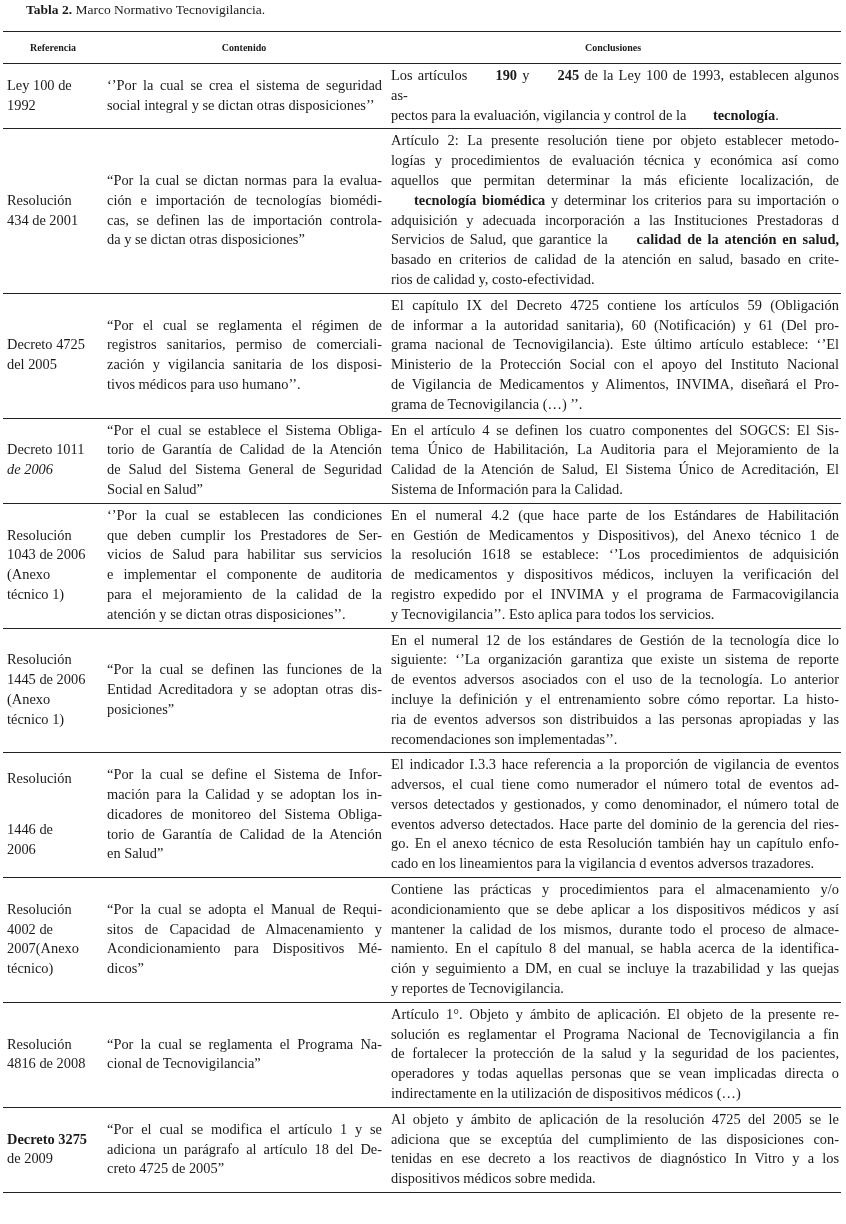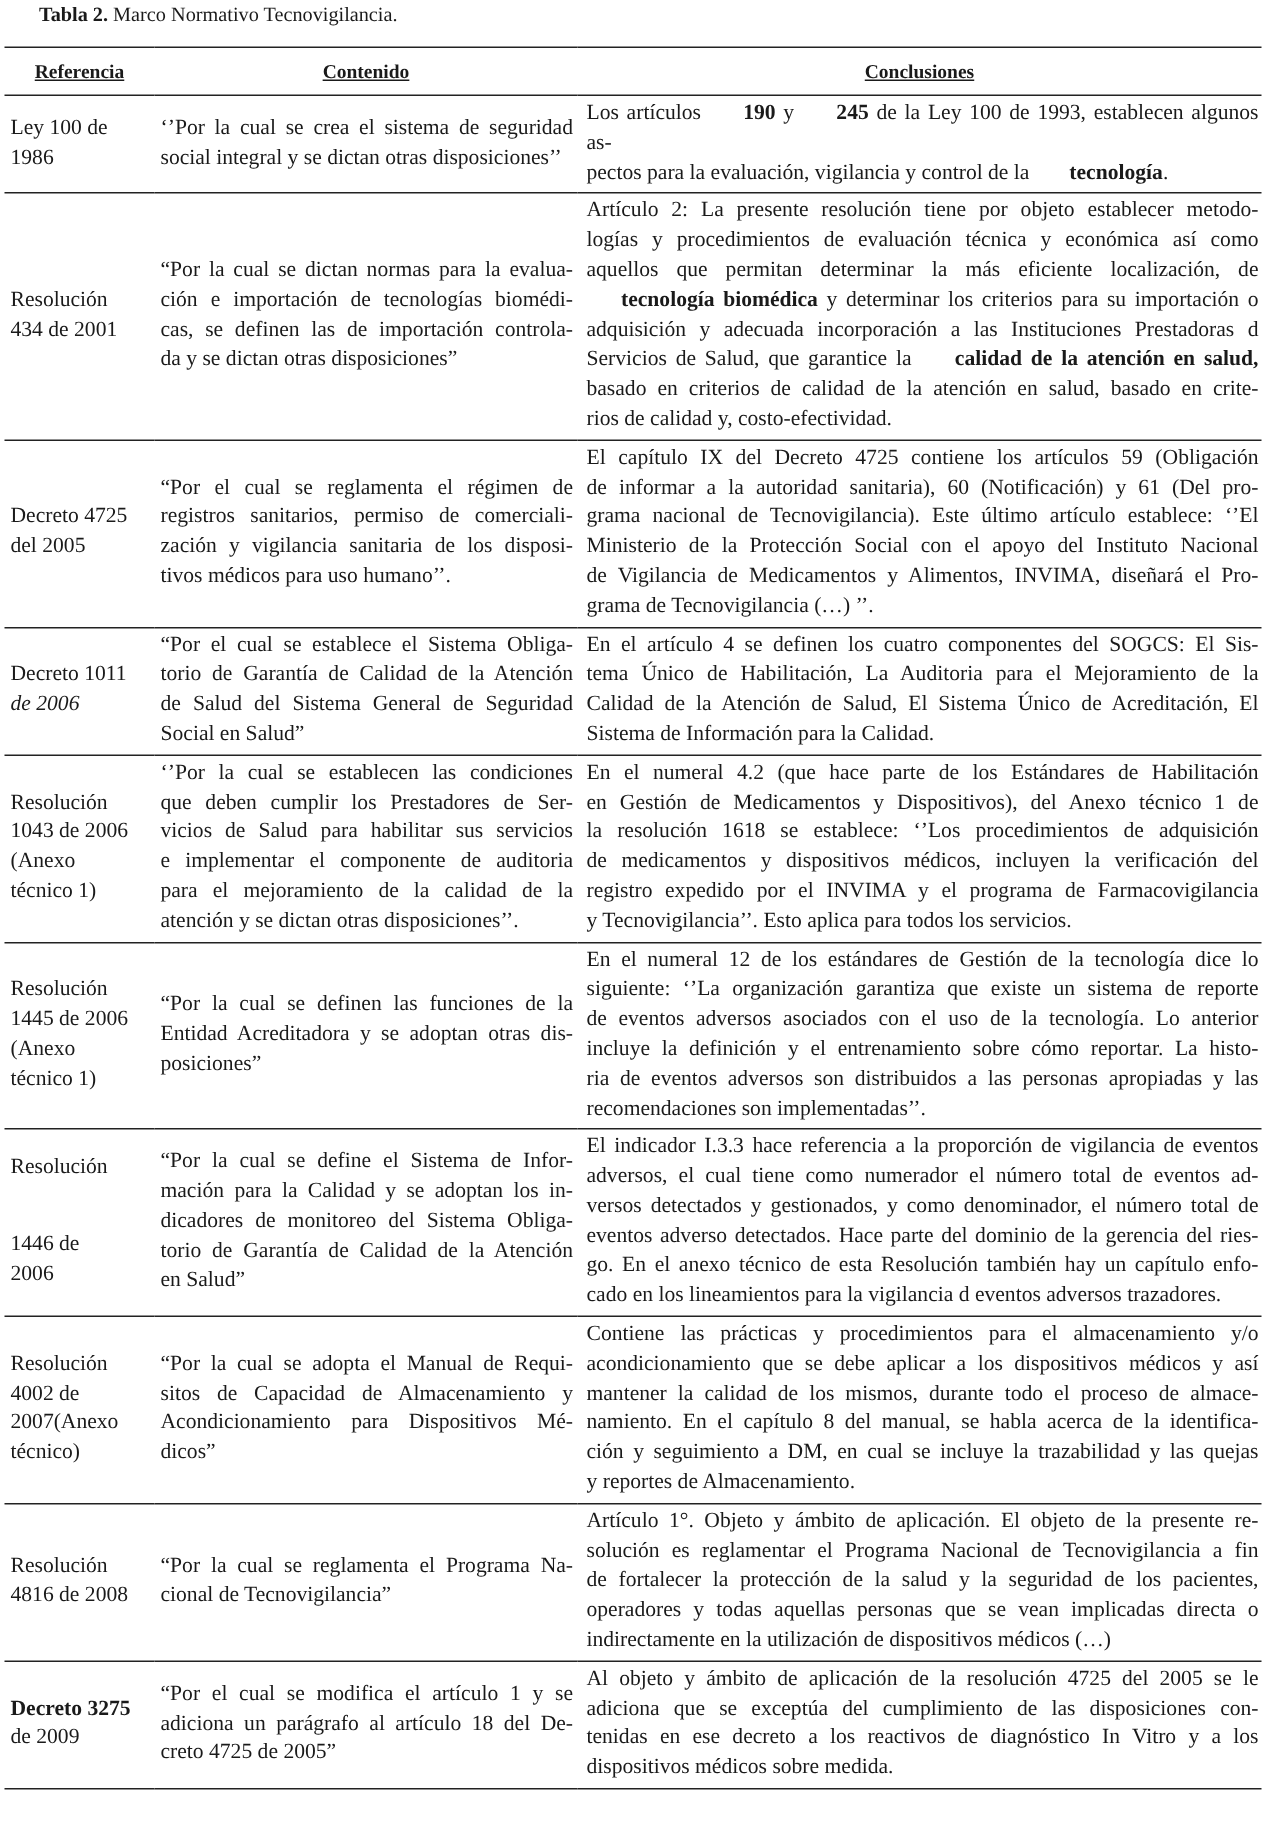--- a/index.html
+++ b/index.html
@@ -23,22 +23,21 @@
   table.main col.c1 { width: 100px; }
   table.main col.c2 { width: 282px; }
   table.main col.c3 { width: 456px; }
   thead th {
     font-weight: bold;
     text-align: center;
     border-top: 1.5px solid #222;
     border-bottom: 1.5px solid #222;
     height: 31px;
     padding: 0;
-    font-size: 13px;
-    text-decoration: underline;
+    font-size: 10px;
   }
   tbody td {
     border-bottom: 1.5px solid #222;
     vertical-align: middle;
     line-height: 19.8px;
     padding: 2px 3px 3px 3px;
   }
   td.ref { padding-left: 4px; text-align: left; }
   td.cont { text-align: justify; padding-left: 4px; padding-right: 3px; }
   td.conc { text-align: justify; padding-left: 6px; padding-right: 2px; }
@@ -64,21 +63,21 @@
     <tr>
       <th>Referencia</th>
       <th>Contenido</th>
       <th>Conclusiones</th>
     </tr>
   </thead>
   <tbody id="table-body">
       <tr>
         <td class="ref">
           <span style="display: block;">Ley 100 de</span>
-          <span style="display: block;">1986</span>
+          <span style="display: block;">1992</span>
         </td>
         <td class="cont">
           <span class="line">‘’Por la cual se crea el sistema de seguridad</span>
           <span class="line last">social integral y se dictan otras disposiciones’’</span>
         </td>
         <td class="conc">
           <span class="line"><span>Los artículos </span><b>190</b><span> y </span><b>245</b><span> de la Ley 100 de 1993, establecen algunos as-</span></span>
           <span class="line last"><span>pectos para la evaluación, vigilancia y control de la </span><b>tecnología</b><span>.</span></span>
         </td>
       </tr>
@@ -221,21 +220,21 @@
           <span class="line">sitos de Capacidad de Almacenamiento y</span>
           <span class="line">Acondicionamiento para Dispositivos Mé-</span>
           <span class="line last">dicos”</span>
         </td>
         <td class="conc">
           <span class="line"><span>Contiene las prácticas y procedimientos para el almacenamiento y/o</span></span>
           <span class="line"><span>acondicionamiento que se debe aplicar a los dispositivos médicos y así</span></span>
           <span class="line"><span>mantener la calidad de los mismos, durante todo el proceso de almace-</span></span>
           <span class="line"><span>namiento. En el capítulo 8 del manual, se habla acerca de la identifica-</span></span>
           <span class="line"><span>ción y seguimiento a DM, en cual se incluye la trazabilidad y las quejas</span></span>
-          <span class="line last"><span>y reportes de Almacenamiento.</span></span>
+          <span class="line last"><span>y reportes de Tecnovigilancia.</span></span>
         </td>
       </tr>
       <tr>
         <td class="ref">
           <span style="display: block;">Resolución</span>
           <span style="display: block;">4816 de 2008</span>
         </td>
         <td class="cont">
           <span class="line">“Por la cual se reglamenta el Programa Na-</span>
           <span class="line last">cional de Tecnovigilancia”</span>

